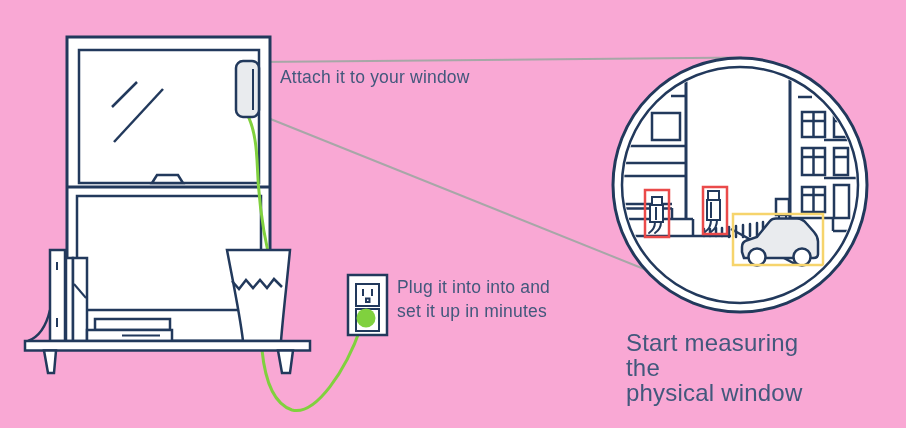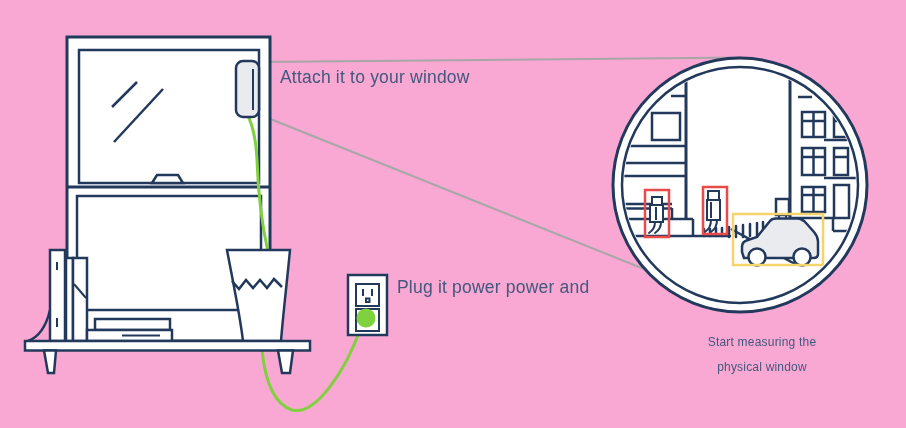--- a/index.html
+++ b/index.html
@@ -7,21 +7,21 @@
     position:relative;width:906px;height:428px;background:#f9a8d4;
     font-family:"Liberation Sans",sans-serif;overflow:hidden;
   }
   .stage svg{position:absolute;left:0;top:0;}
   .cap{
     position:absolute;color:#42587c;font-size:17.5px;line-height:23.5px;
     letter-spacing:.2px;white-space:nowrap;
   }
   #cap-attach{left:280px;top:66px;}
   #cap-plug{left:397px;top:276px;}
-  #cap-measure{left:660px;top:330px;width:204px;text-align:center;font-size:12px;line-height:25px;white-space:normal;}
+  #cap-measure{left:626px;top:330px;width:204px;font-size:24px;line-height:25px;white-space:normal;}
   .cap span{display:block;}
 
   
   .ln{stroke:#22395c;stroke-width:2.5;fill:none;}
   .ln3{stroke:#22395c;stroke-width:3;fill:none;}
   .ln2{stroke:#22395c;stroke-width:2;fill:none;}
   .fw{fill:#ffffff;}
   .fg{fill:#e9ebee;}
   .cable{stroke:#80d13e;stroke-width:3;fill:none;stroke-linecap:round;}
   .conn{stroke:#a7a7a7;stroke-width:2;fill:none;}
@@ -193,21 +193,22 @@
         <rect class="yellowbox" x="733" y="214" width="90" height="51"></rect>
       </g>
     </g>
   </svg>
 
   <div class="cap" id="cap-attach">
     <span>Attach it to your window</span>
   </div>
 
   <div class="cap" id="cap-plug">
-    <span>Plug it power power and</span>
+    <span>Plug it into into and</span>
+    <span>set it up in minutes</span>
   </div>
 
   <div class="cap" id="cap-measure">
     <span>Start measuring the</span>
     <span>physical window</span>
   </div>
 
 </div>
 
 </body></html>

